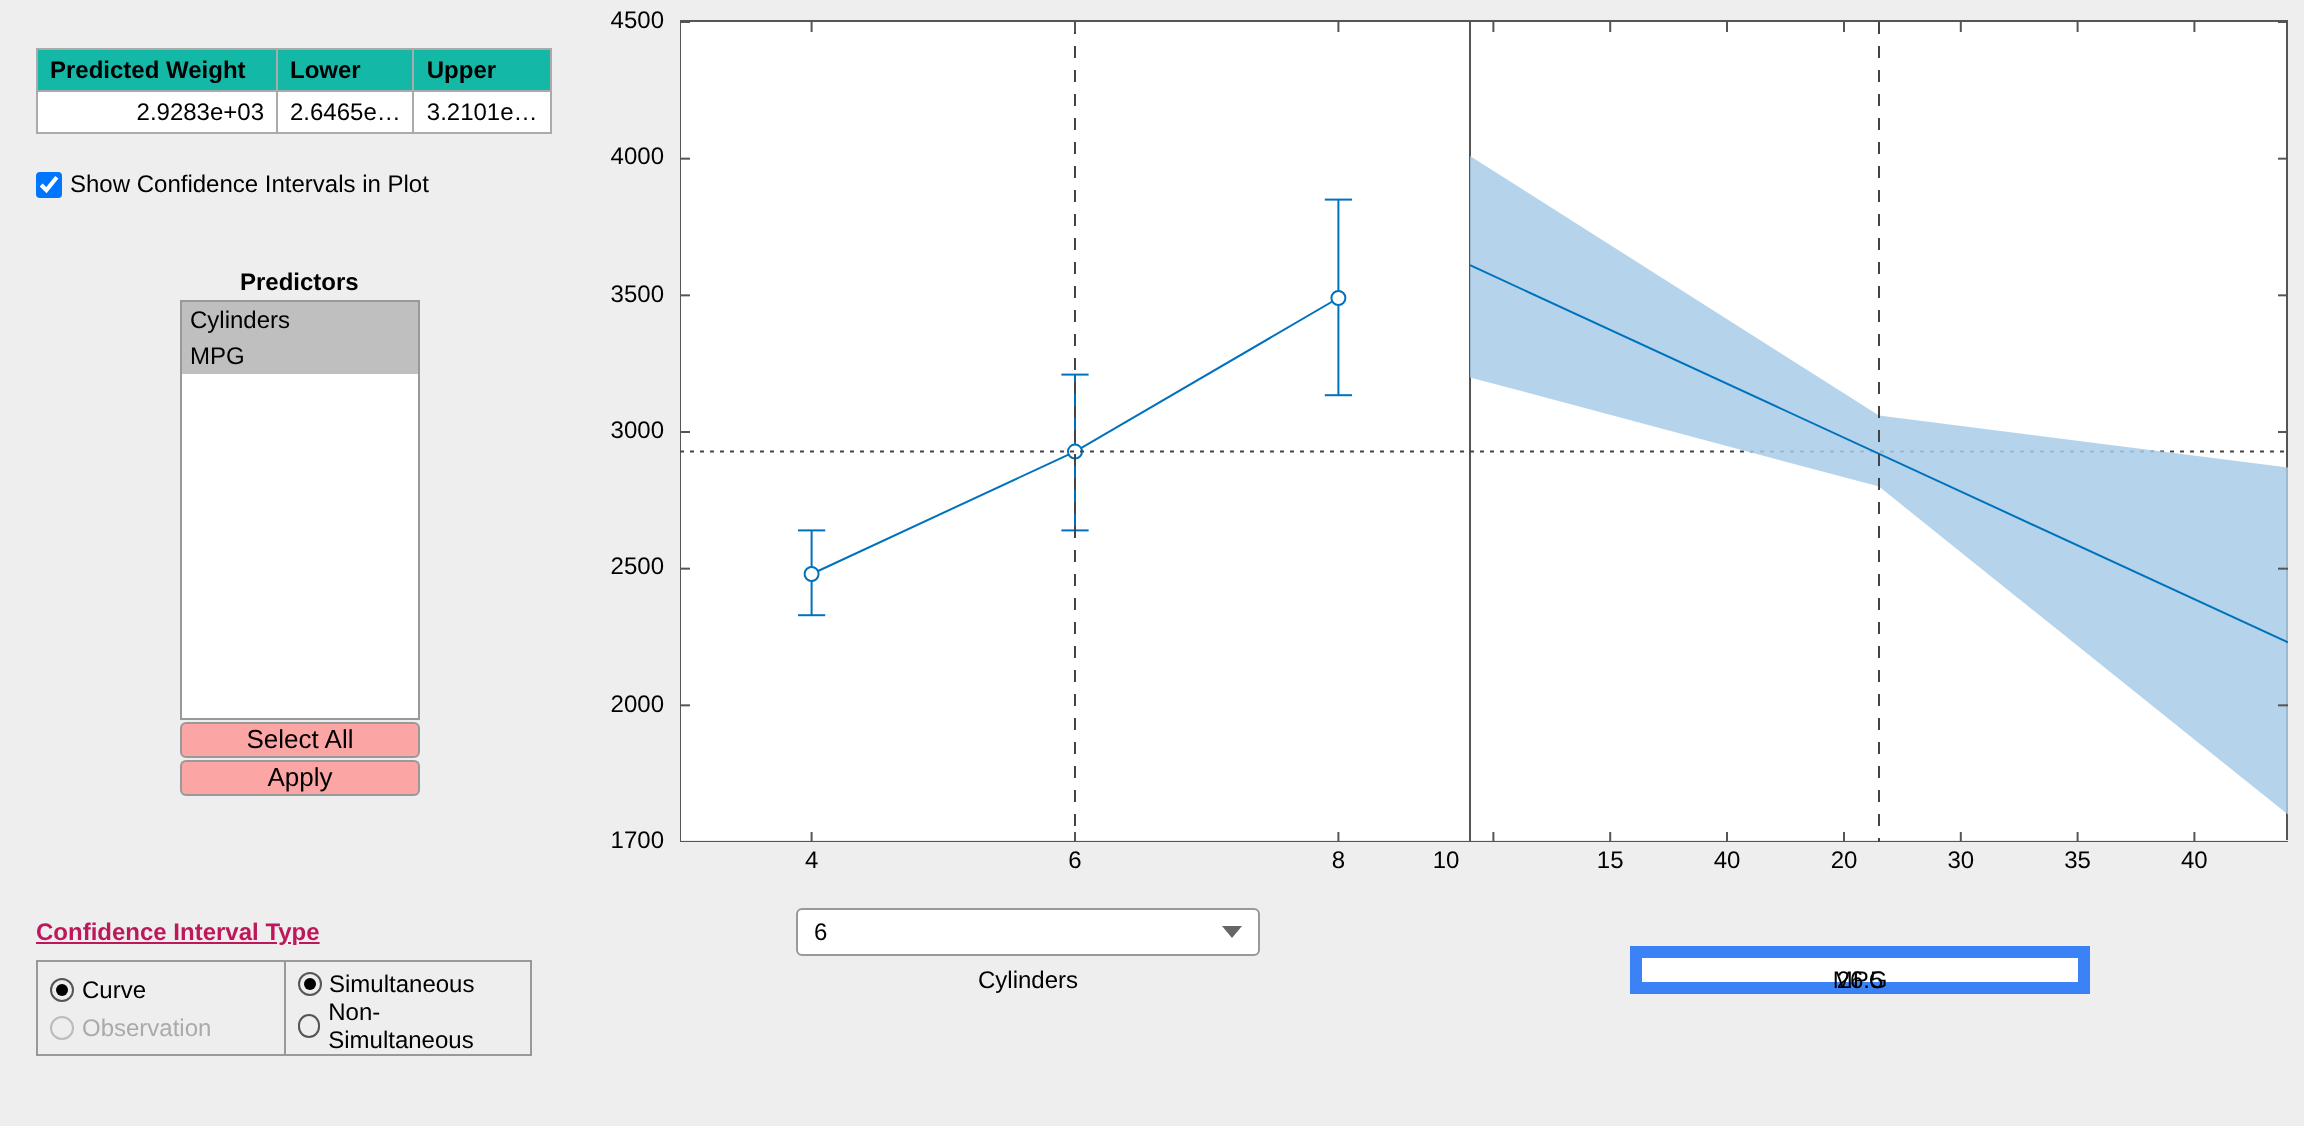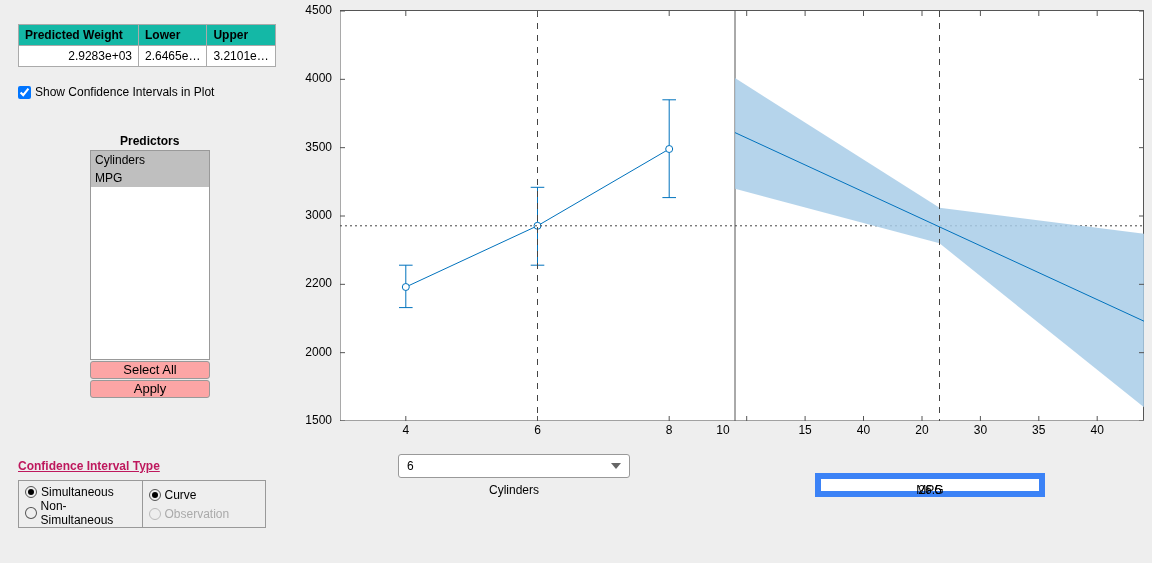--- a/index.html
+++ b/index.html
@@ -207,45 +207,45 @@
 <button class="btn selectall">Select All</button>
 <button class="btn apply">Apply</button>
 
 <div class="ci-link">Confidence Interval Type</div>
 <div class="ci-group">
   <div class="ci-col">
     <div class="radio-row">
       <span class="radio">
           <span class="radio-dot"></span>
         </span>
+      <span>Curve</span>
+    </div>
+    <div class="radio-row disabled">
+      <span class="radio disabled"></span>
+      <span>Observation</span>
+    </div>
+  </div>
+  <div class="ci-col">
+    <div class="radio-row">
+      <span class="radio">
+          <span class="radio-dot"></span>
+        </span>
       <span>Simultaneous</span>
     </div>
     <div class="radio-row">
       <span class="radio"></span>
       <span>Non-Simultaneous</span>
     </div>
   </div>
-  <div class="ci-col">
-    <div class="radio-row">
-      <span class="radio">
-          <span class="radio-dot"></span>
-        </span>
-      <span>Curve</span>
-    </div>
-    <div class="radio-row disabled">
-      <span class="radio disabled"></span>
-      <span>Observation</span>
-    </div>
-  </div>
 </div>
 
 <div class="yaxis-ticks">
-  <div class="ytick" style="top:100%">1500</div>
+  <div class="ytick" style="top:100%">1700</div>
   <div class="ytick" style="top:83.33%">2000</div>
-  <div class="ytick" style="top:66.67%">2200</div>
+  <div class="ytick" style="top:66.67%">2500</div>
   <div class="ytick" style="top:50%">3000</div>
   <div class="ytick" style="top:33.33%">3500</div>
   <div class="ytick" style="top:16.67%">4000</div>
   <div class="ytick" style="top:0%">4500</div>
 </div>
 
 <div class="plot-area">
   <svg width="804" height="410">
 
     <line class="axis" x1="0" y1="410" x2="804" y2="410"></line>

